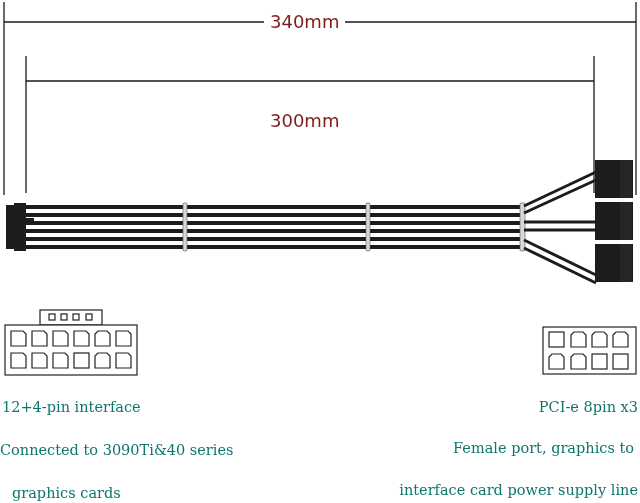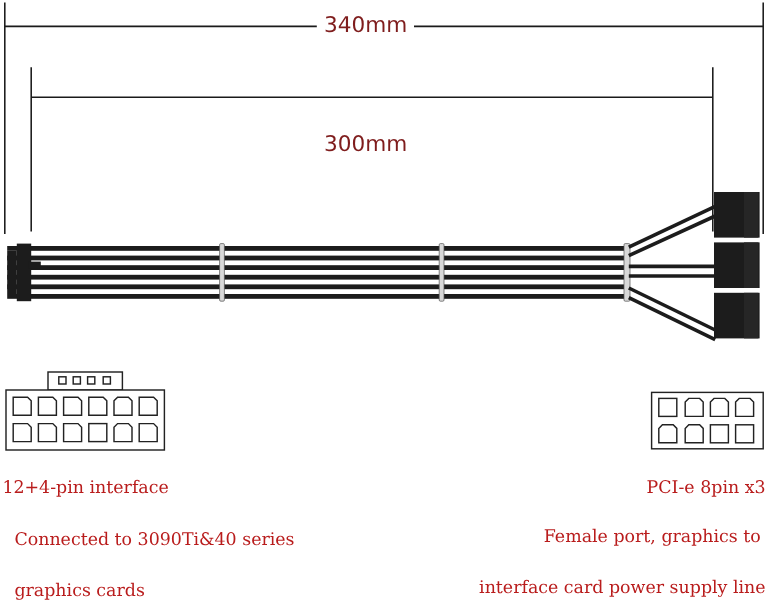--- a/index.html
+++ b/index.html
@@ -1,18 +1,18 @@
 <!DOCTYPE html>
 <html><head>
 <meta charset="utf-8">
 <style>
   html,body{margin:0;padding:0;background:#fff;}
   body{width:640px;height:503px;position:relative;overflow:hidden;font-family:"DejaVu Sans",sans-serif;}
   .dimlabel{position:absolute;font-family:"DejaVu Sans",sans-serif;font-size:18px;color:#7f1d1d;background:#fff;padding:0 6px;line-height:22px;}
-  .caption{position:absolute;font-family:"DejaVu Serif",serif;font-size:14.5px;color:#b91c1c;white-space:nowrap;}
+  .caption{position:absolute;font-family:"DejaVu Serif",serif;font-size:14.5px;color:#0f766e;white-space:nowrap;}
   .right{text-align:center;}
   svg{position:absolute;left:0;top:0;}
 </style>
 </head>
 <body>
 
 <svg width="640" height="503" viewBox="0 0 640 503">
 
   <g stroke="#1a1a1a" stroke-width="1.3">
     <line x1="4" y1="2" x2="4" y2="195"></line>
@@ -101,18 +101,18 @@
       <path d="M571 357l3-3h9l3 3v12h-15z"></path>
     <rect x="592" y="354" width="15" height="15"></rect>
       <rect x="613" y="354" width="15" height="15"></rect>
   </g>
 </svg>
 
 <div class="dimlabel" style="left:264px;top:11px;">340mm</div>
 <div class="dimlabel" style="left:264px;top:70px;margin-top:40px;">300mm</div>
 
 <div class="caption" style="left:2px;top:399px;">12+4-pin interface</div>
-<div class="caption" style="left:12px;top:442px;">Connected to 3090Ti&amp;40 series</div>
+<div class="caption" style="left:0;top:442px;">Connected to 3090Ti&amp;40 series</div>
 <div class="caption" style="left:12px;top:485px;">graphics cards</div>
 
 <div class="caption right" style="right:2px;top:399px;">PCI-e 8pin x3</div>
 <div class="caption right" style="right:6px;top:440px;">Female port, graphics to</div>
 <div class="caption right" style="right:2px;top:482px;">interface card power supply line</div>
 
 </body></html>

